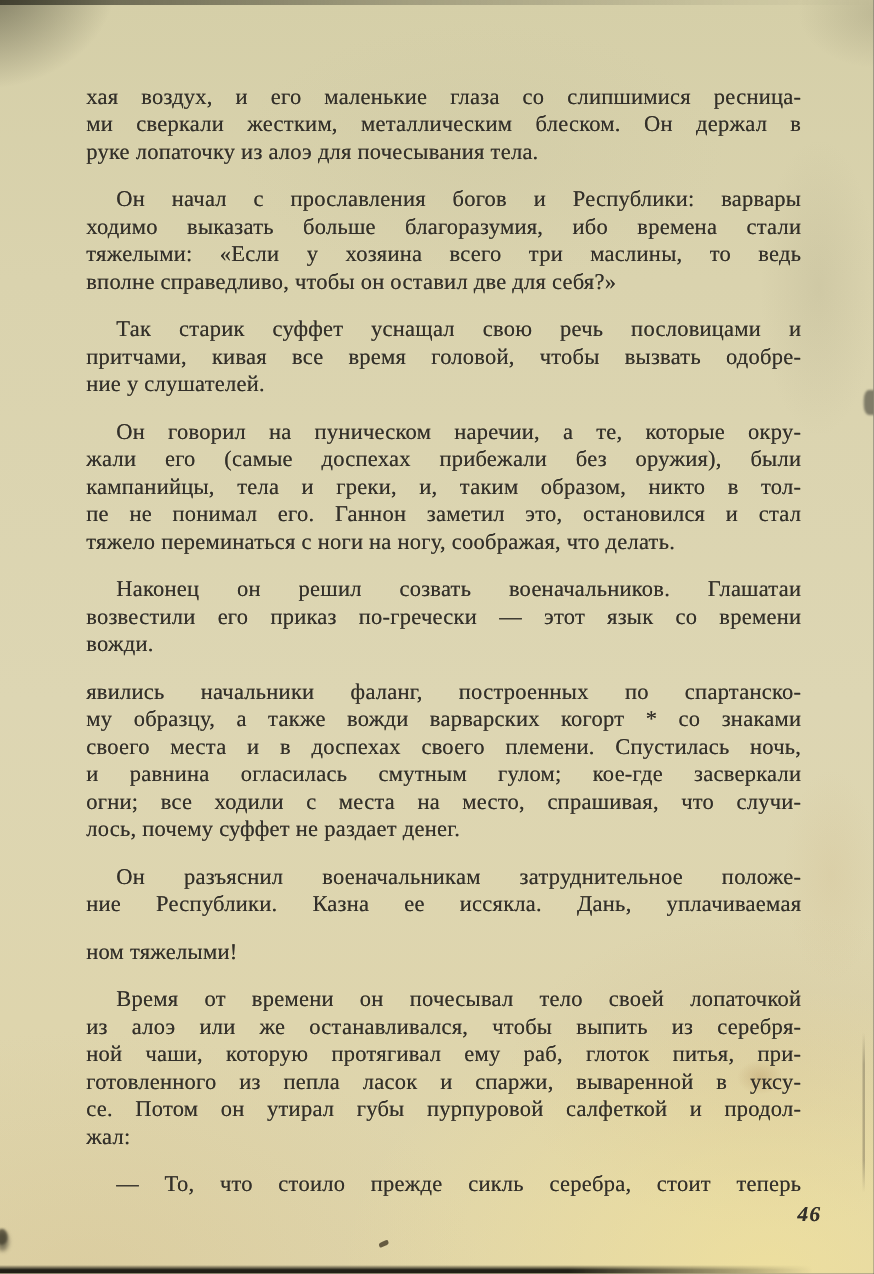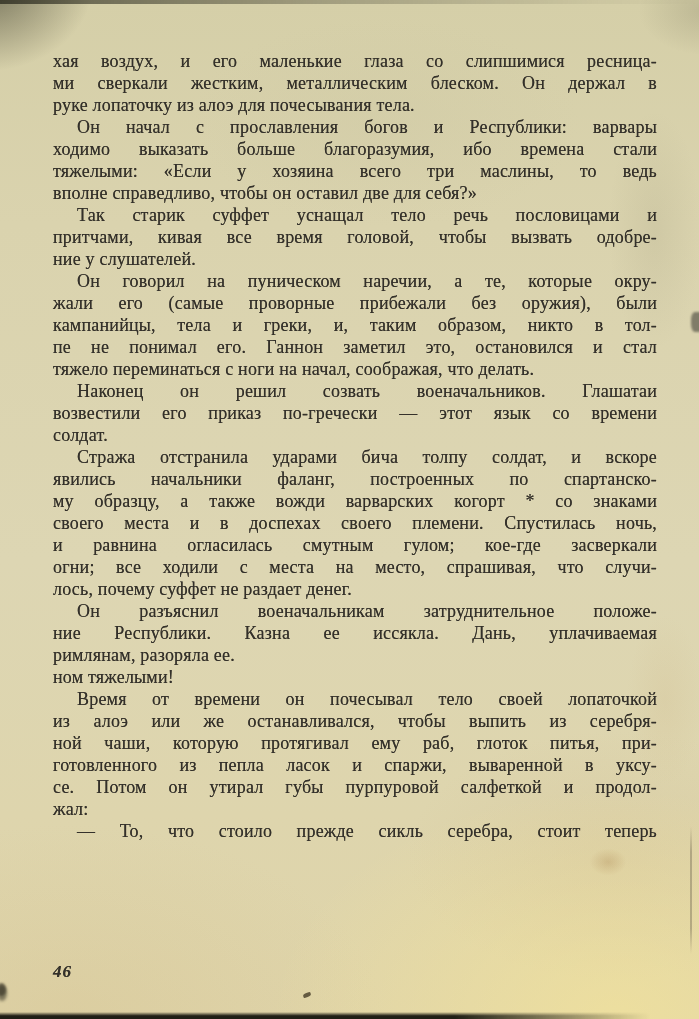--- a/index.html
+++ b/index.html
@@ -64,27 +64,27 @@
     border-radius: 50%;
   }
   
   .text-block {
     position: absolute; top: 50px; left: 53px; width: 604px;
     color: var(--ink, #33302a);
     font-size: 18px; line-height: 22px;
     letter-spacing: 0.2px;
     text-shadow: 0 0 0.5px rgba(40,36,28,0.7);
   }
-  .para { margin: 0; }
+  .para { margin: 16px; }
   .line { text-align: justify; text-align-last: justify; white-space: normal; }
   .line.last { text-align: left; text-align-last: left; }
   .line.indent { text-indent: 24px; }
   .page-number {
     position: absolute; top: 962px; left: 53px; width: 604px;
-    text-align: left;
+    text-align: right;
     color: var(--ink, #33302a);
     font-size: 17px; font-style: italic; font-weight: bold;
     letter-spacing: 1px;
     text-shadow: 0 0 0.5px rgba(40,36,28,0.7);
   }
 </style>
 </head>
 <body>
 
 <div class="page" style="--ink: #33302a;">
@@ -103,49 +103,47 @@
         <div class="line">ми сверкали жестким, металлическим блеском. Он держал в</div>
         <div class="line last">руке лопаточку из алоэ для почесывания тела.</div>
       </div>
       <div class="para">
         <div class="line indent">Он начал с прославления богов и Республики: варвары</div>
         <div class="line">ходимо выказать больше благоразумия, ибо времена стали</div>
         <div class="line">тяжелыми: «Если у хозяина всего три маслины, то ведь</div>
         <div class="line last">вполне справедливо, чтобы он оставил две для себя?»</div>
       </div>
       <div class="para">
-        <div class="line indent">Так старик суффет уснащал тело речь пословицами и</div>
+        <div class="line indent">Так старик суффет уснащал свою речь пословицами и</div>
         <div class="line">притчами, кивая все время головой, чтобы вызвать одобре-</div>
         <div class="line last">ние у слушателей.</div>
       </div>
       <div class="para">
         <div class="line indent">Он говорил на пуническом наречии, а те, которые окру-</div>
-        <div class="line">жали его (самые проворные прибежали без оружия), были</div>
+        <div class="line">жали его (самые доспехах прибежали без оружия), были</div>
         <div class="line">кампанийцы, тела и греки, и, таким образом, никто в тол-</div>
         <div class="line">пе не понимал его. Ганнон заметил это, остановился и стал</div>
-        <div class="line last">тяжело переминаться с ноги на начал, соображая, что делать.</div>
+        <div class="line last">тяжело переминаться с ноги на ногу, соображая, что делать.</div>
       </div>
       <div class="para">
         <div class="line indent">Наконец он решил созвать военачальников. Глашатаи</div>
         <div class="line">возвестили его приказ по-гречески — этот язык со времени</div>
-        <div class="line last">солдат.</div>
+        <div class="line last">вожди.</div>
       </div>
       <div class="para">
-        <div class="line indent">Стража отстранила ударами бича толпу солдат, и вскоре</div>
         <div class="line">явились начальники фаланг, построенных по спартанско-</div>
         <div class="line">му образцу, а также вожди варварских когорт * со знаками</div>
         <div class="line">своего места и в доспехах своего племени. Спустилась ночь,</div>
         <div class="line">и равнина огласилась смутным гулом; кое-где засверкали</div>
         <div class="line">огни; все ходили с места на место, спрашивая, что случи-</div>
         <div class="line last">лось, почему суффет не раздает денег.</div>
       </div>
       <div class="para">
         <div class="line indent">Он разъяснил военачальникам затруднительное положе-</div>
         <div class="line">ние Республики. Казна ее иссякла. Дань, уплачиваемая</div>
-        <div class="line last">римлянам, разоряла ее.</div>
       </div>
       <div class="para">
         <div class="line last">ном тяжелыми!</div>
       </div>
       <div class="para">
         <div class="line indent">Время от времени он почесывал тело своей лопаточкой</div>
         <div class="line">из алоэ или же останавливался, чтобы выпить из серебря-</div>
         <div class="line">ной чаши, которую протягивал ему раб, глоток питья, при-</div>
         <div class="line">готовленного из пепла ласок и спаржи, вываренной в уксу-</div>
         <div class="line">се. Потом он утирал губы пурпуровой салфеткой и продол-</div>

